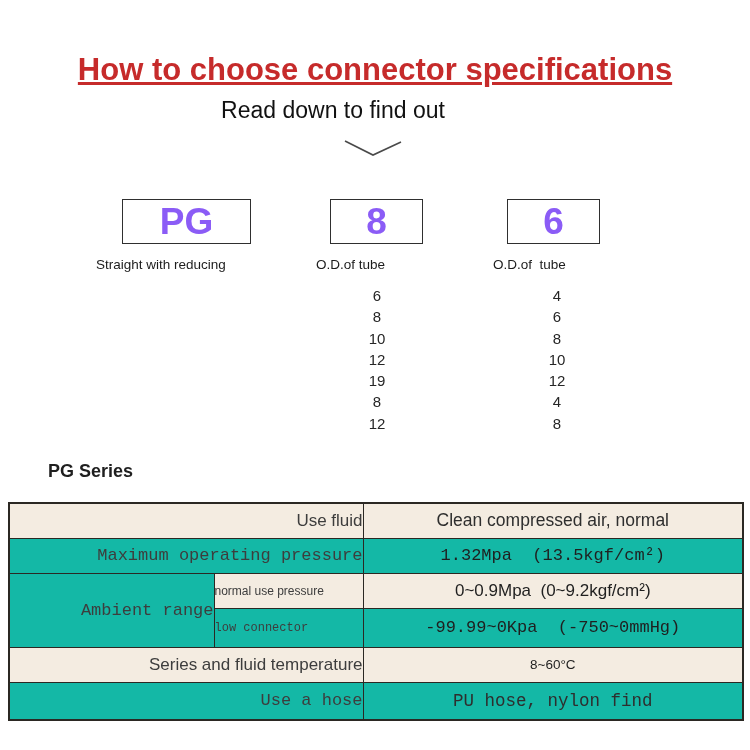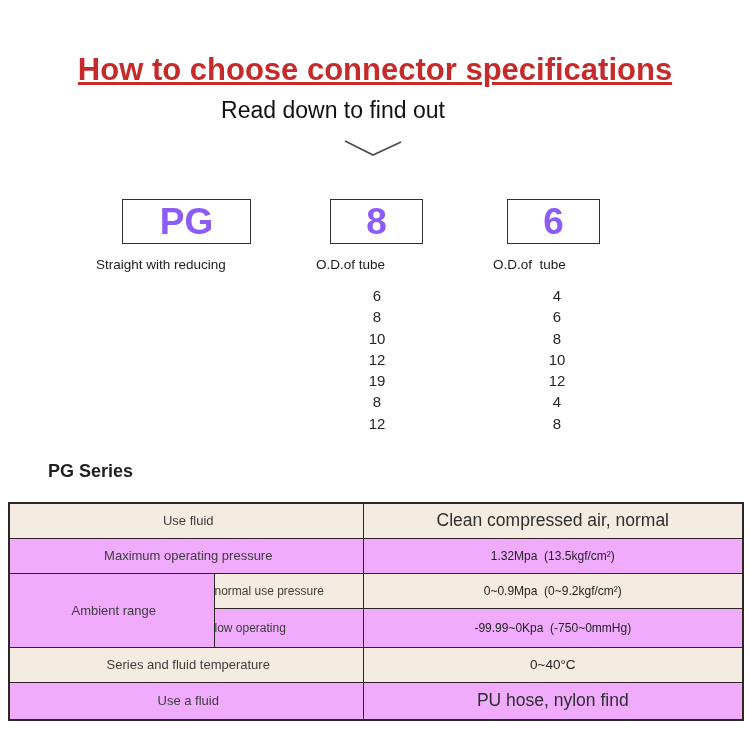--- a/index.html
+++ b/index.html
@@ -96,39 +96,39 @@
     border-collapse: collapse;
     border: 2px solid #2b2823;
     table-layout: fixed;
   }
   table.spec td {
     border: 1px solid #2b2823;
     overflow: hidden;
     white-space: nowrap;
   }
   td.lbl {
-    text-align: center;
+    text-align: right;
     padding-left: 4px;
-    font-size: 13px;
+    font-size: 17px;
     color: #3d3d3d;
   }
   td.sub-lbl {
     text-align: left;
     font-size: 12px;
     color: #3d3d3d;
   }
   td.val {
     text-align: center;
-    font-size: 12px;
+    font-size: 17px;
     color: #1f1f1f;
   }
   td.val-lg { font-size: 17.5px; color: #2e2e2e; }
   td.val-sm { font-size: 13.5px; }
   .beige { background: #f4ece1; }
-  .white { background: #f0abfc; }
+  .white { background: #14b8a6; font-family: Liberation Mono, monospace; }
 
   tr.r1 { height: 35px; }
   tr.r2 { height: 35px; }
   tr.r3 { height: 35px; }
   tr.r4 { height: 39px; }
   tr.r5 { height: 35px; }
   tr.r6 { height: 38px; }
 </style>
 </head>
 <body>
@@ -192,27 +192,27 @@
       <tr class="r2">
         <td class="lbl white" colspan="2">Maximum operating pressure</td>
         <td class="val white">1.32Mpa&nbsp; (13.5kgf/cm²)</td>
       </tr>
       <tr class="r3">
         <td class="lbl white" rowspan="2">Ambient range</td>
         <td class="sub-lbl beige">normal use pressure</td>
         <td class="val beige">0~0.9Mpa&nbsp; (0~9.2kgf/cm²)</td>
       </tr>
       <tr class="r4">
-        <td class="sub-lbl white">low operating</td>
+        <td class="sub-lbl white">low connector</td>
         <td class="val white">-99.99~0Kpa&nbsp; (-750~0mmHg)</td>
       </tr>
       <tr class="r5">
         <td class="lbl beige" colspan="2">Series and fluid temperature</td>
-        <td class="val val-sm beige">0~40°C</td>
+        <td class="val val-sm beige">8~60°C</td>
       </tr>
       <tr class="r6">
-        <td class="lbl white" colspan="2">Use a fluid</td>
+        <td class="lbl white" colspan="2">Use a hose</td>
         <td class="val val-lg white">PU hose, nylon find</td>
       </tr>
     </tbody>
   </table>
 
 </div>
 
 </body></html>

